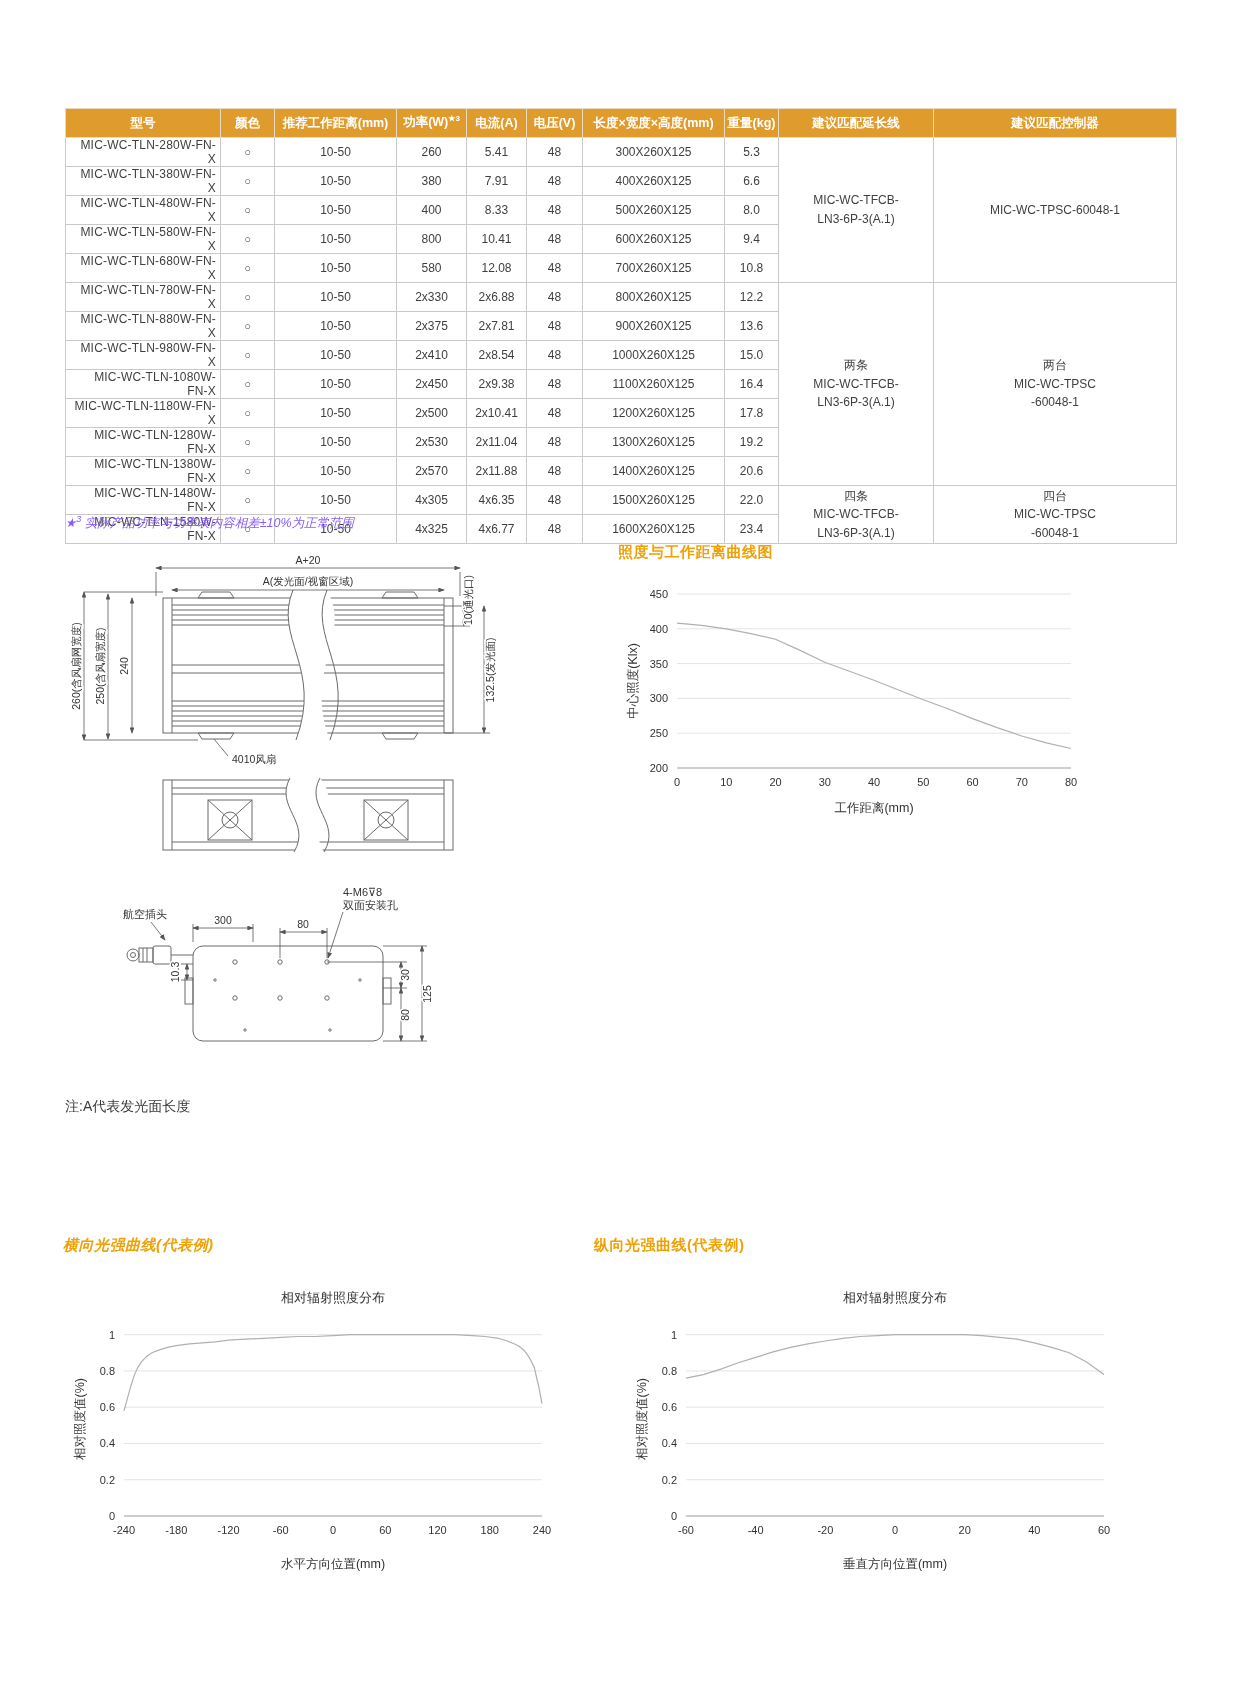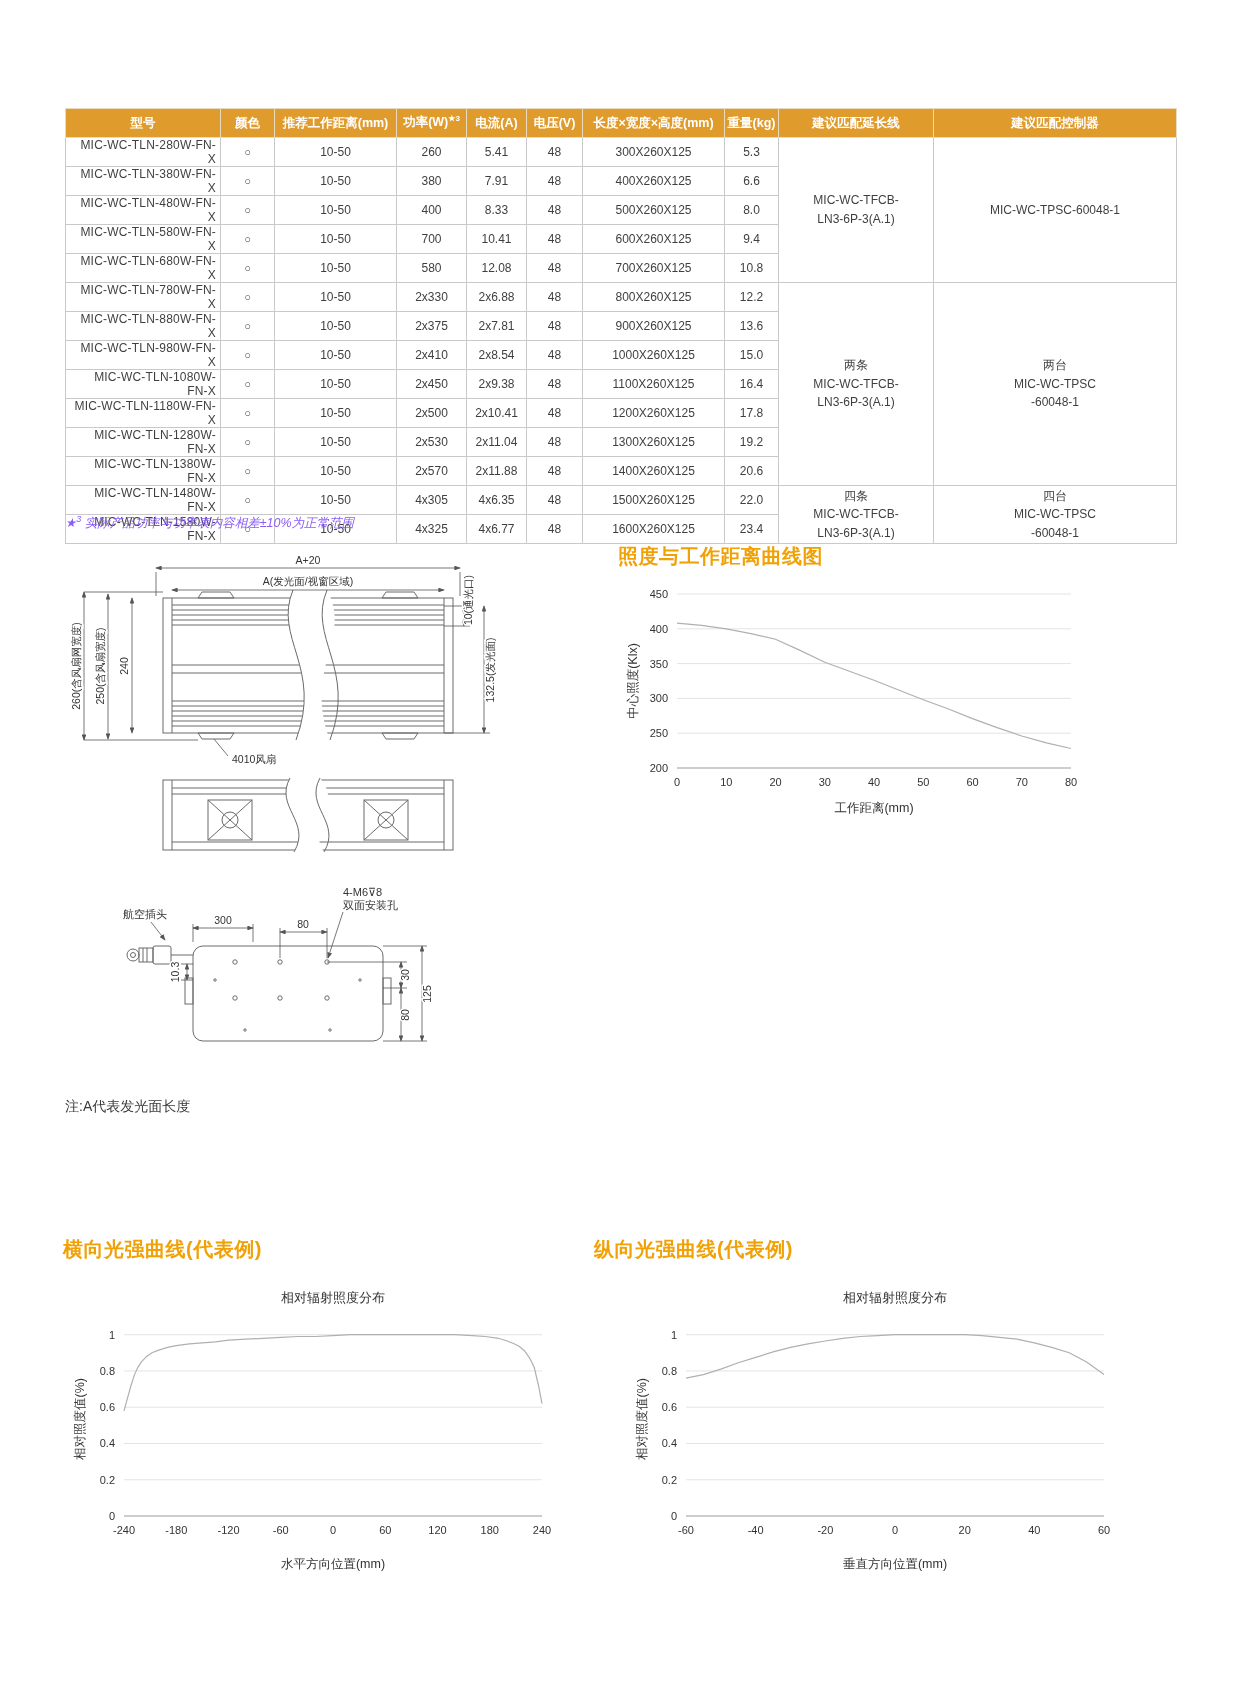--- a/index.html
+++ b/index.html
@@ -22,21 +22,21 @@
   }
   table.spec td.model { text-align:right; padding-left:8px; letter-spacing:.2px; }
   table.spec td.groupcell { white-space:pre-line; line-height:1.55; }
   table.spec td.colorcell { font-size:11px; }
   
   .footnote { position:absolute; left:65px; top:514px; font-size:12.5px; color:#8b5cf6;font-style:italic; }
   .footnote sup { font-size:9px; }
   .draw-note { position:absolute; left:65px; top:1098px; font-size:14px; color:#3a3a3a; }
   
   .sec-h {
-    position:absolute; color:#F0A106; font-weight:bold; font-size:20px;
+    position:absolute; color:#F0A106; font-weight:bold; font-size:15px;
     letter-spacing:.5px;
   }
   
   svg { position:absolute; overflow:visible; }
   svg text { font-family:"Liberation Sans", sans-serif; fill:#333; }
   .dimtxt { font-size:10.5px; paint-order:stroke; stroke:#fff; stroke-width:3px; }
   .drawline { stroke:#6a6a6a; stroke-width:1; fill:none; }
   .dimline { stroke:#555; stroke-width:.8; fill:none; }
 </style>
 </head>
@@ -102,21 +102,21 @@
           <td>400</td>
           <td>8.33</td>
           <td>48</td>
           <td>500X260X125</td>
           <td>8.0</td>
         </tr>
         <tr>
           <td class="model">MIC-WC-TLN-580W-FN-X</td>
           <td class="colorcell">○</td>
           <td>10-50</td>
-          <td>700</td>
+          <td>800</td>
           <td>10.41</td>
           <td>48</td>
           <td>600X260X125</td>
           <td>9.4</td>
         </tr>
         <tr>
           <td class="model">MIC-WC-TLN-680W-FN-X</td>
           <td class="colorcell">○</td>
           <td>10-50</td>
           <td>580</td>
@@ -392,21 +392,21 @@
       <text x="259" y="206" text-anchor="middle" font-size="11">40</text>
       <text x="308.25" y="206" text-anchor="middle" font-size="11">50</text>
       <text x="357.5" y="206" text-anchor="middle" font-size="11">60</text>
       <text x="406.75" y="206" text-anchor="middle" font-size="11">70</text>
       <text x="456" y="206" text-anchor="middle" font-size="11">80</text>
       <polyline points="62.0,43.2 86.6,45.3 111.3,48.8 135.9,53.7 160.5,59.2 185.1,70.4 209.8,82.2 234.4,91.3 259.0,100.3 283.6,110.0 308.3,119.8 332.9,128.8 357.5,138.6 382.1,147.6 406.8,156.0 431.4,162.9 456.0,168.5" fill="none" stroke="#b0b0b0" stroke-width="1.2"></polyline>
       <text x="259" y="232" text-anchor="middle" font-size="12.5">工作距离(mm)</text>
       <text transform="translate(22,101) rotate(-90)" text-anchor="middle" font-size="12.5">中心照度(Klx)</text>
     </svg>
 
-  <div class="sec-h" style="left:63px; top:1236px;">横向光强曲线(代表例)</div>
+  <div class="sec-h" style="left:63px; top:1236px;font-style:italic;">横向光强曲线(代表例)</div>
   <svg id="chart-horizontal" style="left:58px; top:1276px;" width="500" height="300" viewBox="0 0 500 300">
       <line x1="66" y1="240" x2="484" y2="240" stroke="#9c9c9c" stroke-width="1.1"></line>
       <text x="57" y="244" text-anchor="end" font-size="11">0</text>
       <line x1="66" y1="203.73831775700936" x2="484" y2="203.73831775700936" stroke="#e4e4e4" stroke-width="1"></line>
       <text x="57" y="207.73831775700936" text-anchor="end" font-size="11">0.2</text>
       <line x1="66" y1="167.47663551401868" x2="484" y2="167.47663551401868" stroke="#e4e4e4" stroke-width="1"></line>
       <text x="57" y="171.47663551401868" text-anchor="end" font-size="11">0.4</text>
       <line x1="66" y1="131.21495327102804" x2="484" y2="131.21495327102804" stroke="#e4e4e4" stroke-width="1"></line>
       <text x="57" y="135.21495327102804" text-anchor="end" font-size="11">0.6</text>
       <line x1="66" y1="94.95327102803739" x2="484" y2="94.95327102803739" stroke="#e4e4e4" stroke-width="1"></line>

